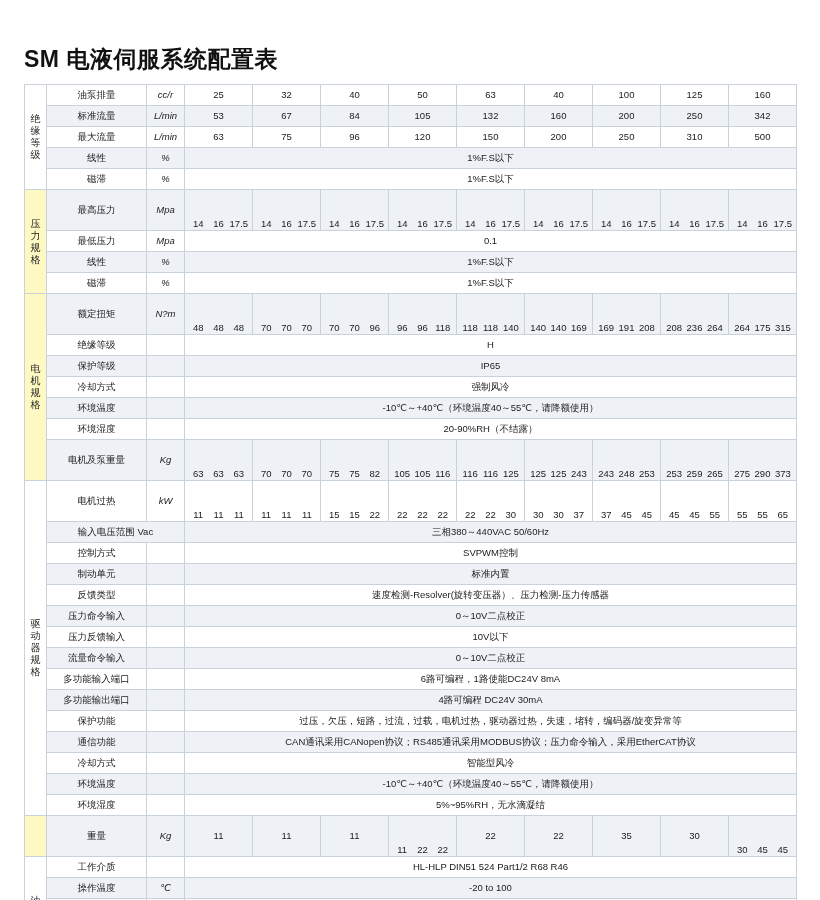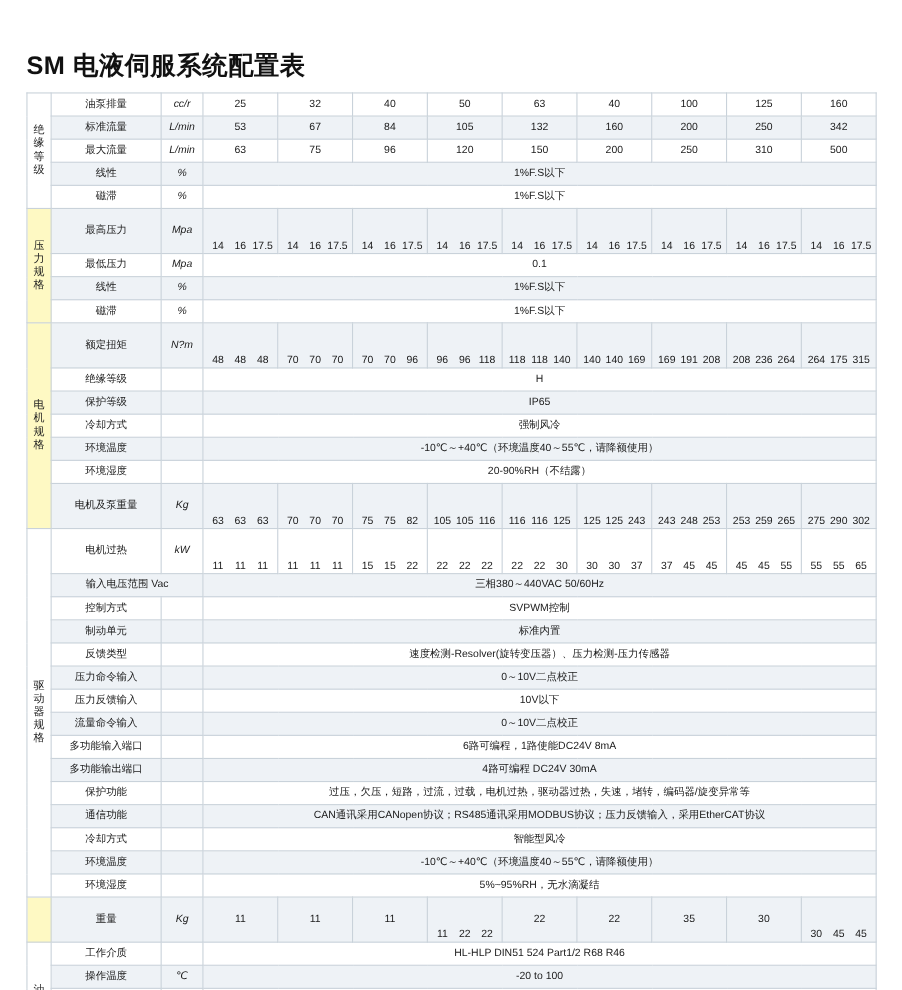--- a/index.html
+++ b/index.html
@@ -387,21 +387,21 @@
             <div class="nums">
               <span>253</span>
               <span>259</span>
               <span>265</span>
             </div>
           </td>
         <td>
             <div class="nums">
               <span>275</span>
               <span>290</span>
-              <span>302</span>
+              <span>373</span>
             </div>
           </td>
       </tr>
 
       <tr>
         <td class="grp" rowspan="15">驱动器规格</td>
         <td class="lbl">电机过热</td>
         <td class="unit">kW</td>
         <td>
             <div class="nums">
@@ -523,21 +523,21 @@
 
       <tr>
         <td class="lbl">保护功能</td>
         <td class="unit"></td>
         <td colspan="9">过压，欠压，短路，过流，过载，电机过热，驱动器过热，失速，堵转，编码器/旋变异常等</td>
       </tr>
 
       <tr class="shade">
         <td class="lbl">通信功能</td>
         <td class="unit"></td>
-        <td colspan="9">CAN通讯采用CANopen协议；RS485通讯采用MODBUS协议；压力反馈输入，采用EtherCAT协议</td>
+        <td colspan="9">CAN通讯采用CANopen协议；RS485通讯采用MODBUS协议；压力命令输入，采用EtherCAT协议</td>
       </tr>
 
       <tr>
         <td class="lbl">冷却方式</td>
         <td class="unit"></td>
         <td colspan="9">智能型风冷</td>
       </tr>
 
       <tr class="shade">
         <td class="lbl">环境温度</td>

